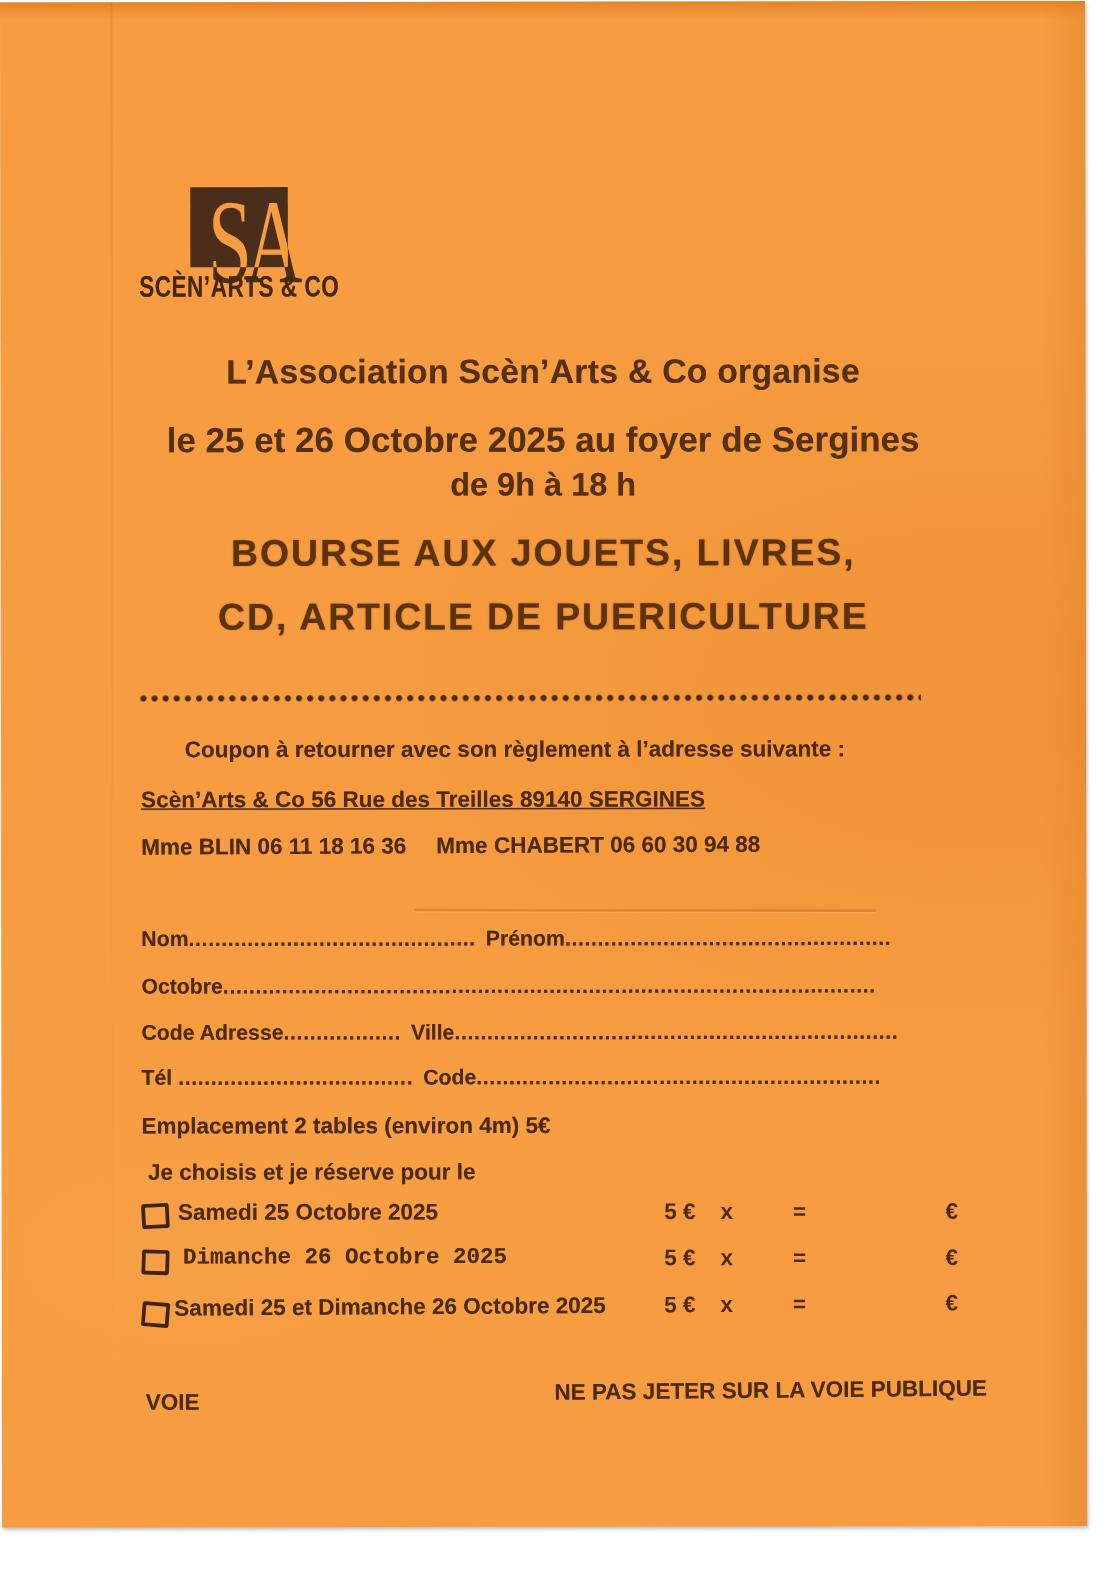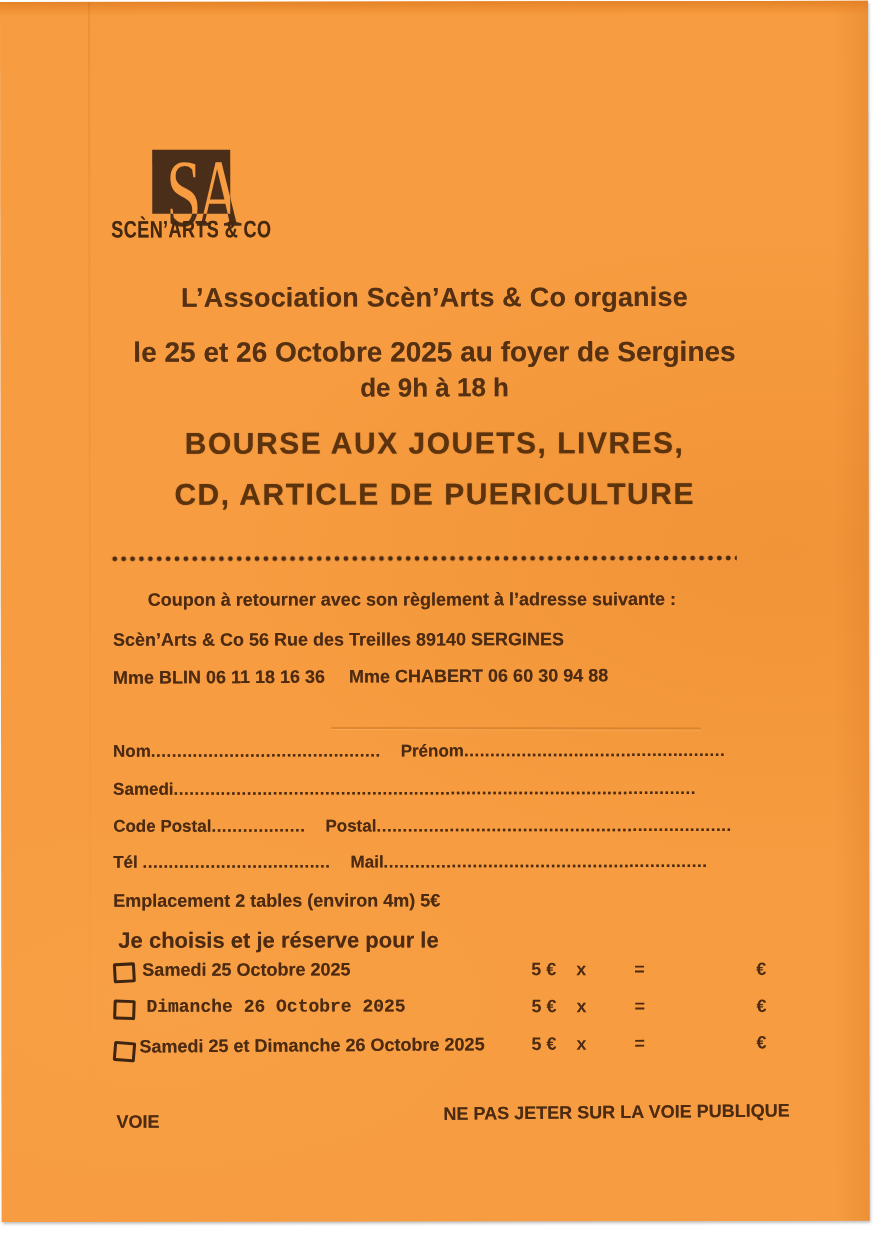--- a/index.html
+++ b/index.html
@@ -24,21 +24,21 @@
        text-shadow:0 0 0.5px rgba(77,43,18,0.55);}
   .center{left:0;width:868px;text-align:center;}
   .h1{font-size:27px;letter-spacing:0.2px;color:#553012;}
   .h2{font-size:28px;color:#553012;}
   .h3{font-size:26px;color:#553012;}
   .big{font-size:30px;letter-spacing:1.5px;color:#5d330d;
        text-shadow:0 0 1px rgba(93,51,13,0.7);}
   .body18{font-size:18px;}
   .formline{font-size:17px;}
   .dots{letter-spacing:0.5px;}
-  .lbl2{margin-left:20px;}
+  .lbl2{margin-left:8px;}
   .dotline{position:absolute;left:110px;top:553px;width:626px;height:9px;
     background-image:radial-gradient(circle at 4px 4px, #4d2b12 2.1px, rgba(77,43,18,0) 2.8px);
     background-size:8.9px 9px;background-repeat:repeat-x;}
   .optrow{position:absolute;left:112px;width:720px;height:26px;font-weight:bold;color:#4d2b12;}
   .optrow .cb{position:absolute;left:0;top:3px;width:16px;height:14px;
     border:3px solid #3f2410;border-radius:2px;background:transparent;}
   .optrow .olabel{position:absolute;left:29px;top:0;font-size:18px;white-space:nowrap;
     text-shadow:0 0 0.5px rgba(77,43,18,0.55);}
   .optrow .price {position:absolute;left:418px;top:0;font-size:18px;}
   .optrow .times {position:absolute;left:463px;top:0;font-size:18px;}
@@ -73,43 +73,43 @@
   <div class="txt center h1" style="top:281px;">L’Association Scèn’Arts &amp; Co organise</div>
   <div class="txt center h2" style="top:335px;">le 25 et 26 Octobre 2025 au foyer de Sergines</div>
   <div class="txt center h3" style="top:371px;">de 9h à 18 h</div>
 
   <div class="txt center big" style="top:425px;">BOURSE AUX JOUETS, LIVRES,</div>
   <div class="txt center big" style="top:476px;">CD, ARTICLE DE PUERICULTURE</div>
 
   <div class="dotline"></div>
 
   <div class="txt body18" style="left:112px;top:588px;margin-left:35px;">Coupon à retourner avec son règlement à l’adresse suivante :</div>
-  <div class="txt body18" style="left:112px;top:628px;">Scèn’Arts &amp; Co 56 Rue des Treilles 89140 SERGINES</div>
+  <div class="txt body18" style="left:112px;top:628px;text-decoration:underline;">Scèn’Arts &amp; Co 56 Rue des Treilles 89140 SERGINES</div>
   <div class="txt body18" style="left:112px;top:665px;transform:rotate(-0.2deg);">
     <span>Mme BLIN  06 11 18 16 36</span><span class="lbl2" style="margin-left:24px;">Mme CHABERT  06 60 30 94 88</span>
   </div>
 
   <div class="txt formline" style="left:112px;top:740px;">
     <span>Nom</span><span class="dots">............................................</span><span class="lbl2">Prénom</span><span class="dots">..................................................</span>
   </div>
 
   <div class="txt formline" style="left:112px;top:778px;">
-    <span>Samedi</span><span class="dots">....................................................................................................</span>
+    <span>Octobre</span><span class="dots">....................................................................................................</span>
   </div>
 
   <div class="txt formline" style="left:112px;top:815px;">
-    <span>Code Postal</span><span class="dots">..................</span><span class="lbl2">Postal</span><span class="dots">....................................................................</span>
+    <span>Code Adresse</span><span class="dots">..................</span><span class="lbl2">Ville</span><span class="dots">....................................................................</span>
   </div>
 
   <div class="txt formline" style="left:112px;top:851px;">
-    <span>Tél </span><span class="dots">....................................</span><span class="lbl2">Mail</span><span class="dots">..............................................................</span>
+    <span>Tél </span><span class="dots">....................................</span><span class="lbl2">Code</span><span class="dots">..............................................................</span>
   </div>
 
   <div class="txt formline" style="left:112px;top:889px;font-size:18px;">Emplacement 2 tables (environ 4m) 5€</div>
-  <div class="txt formline" style="left:117px;top:926px;font-size:22px;">Je choisis et je réserve pour le</div>
+  <div class="txt formline" style="left:117px;top:926px;font-size:18px;">Je choisis et je réserve pour le</div>
 
   <div class="optrow" style="top:958px;">
     <div class="cb" style="transform:rotate(-3deg);"></div>
     <span class="olabel">Samedi 25 Octobre 2025</span>
     <span class="price">5 €</span>
     <span class="times">x</span>
     <span class="equals">=</span>
     <span class="euro">€</span>
   </div>
 

